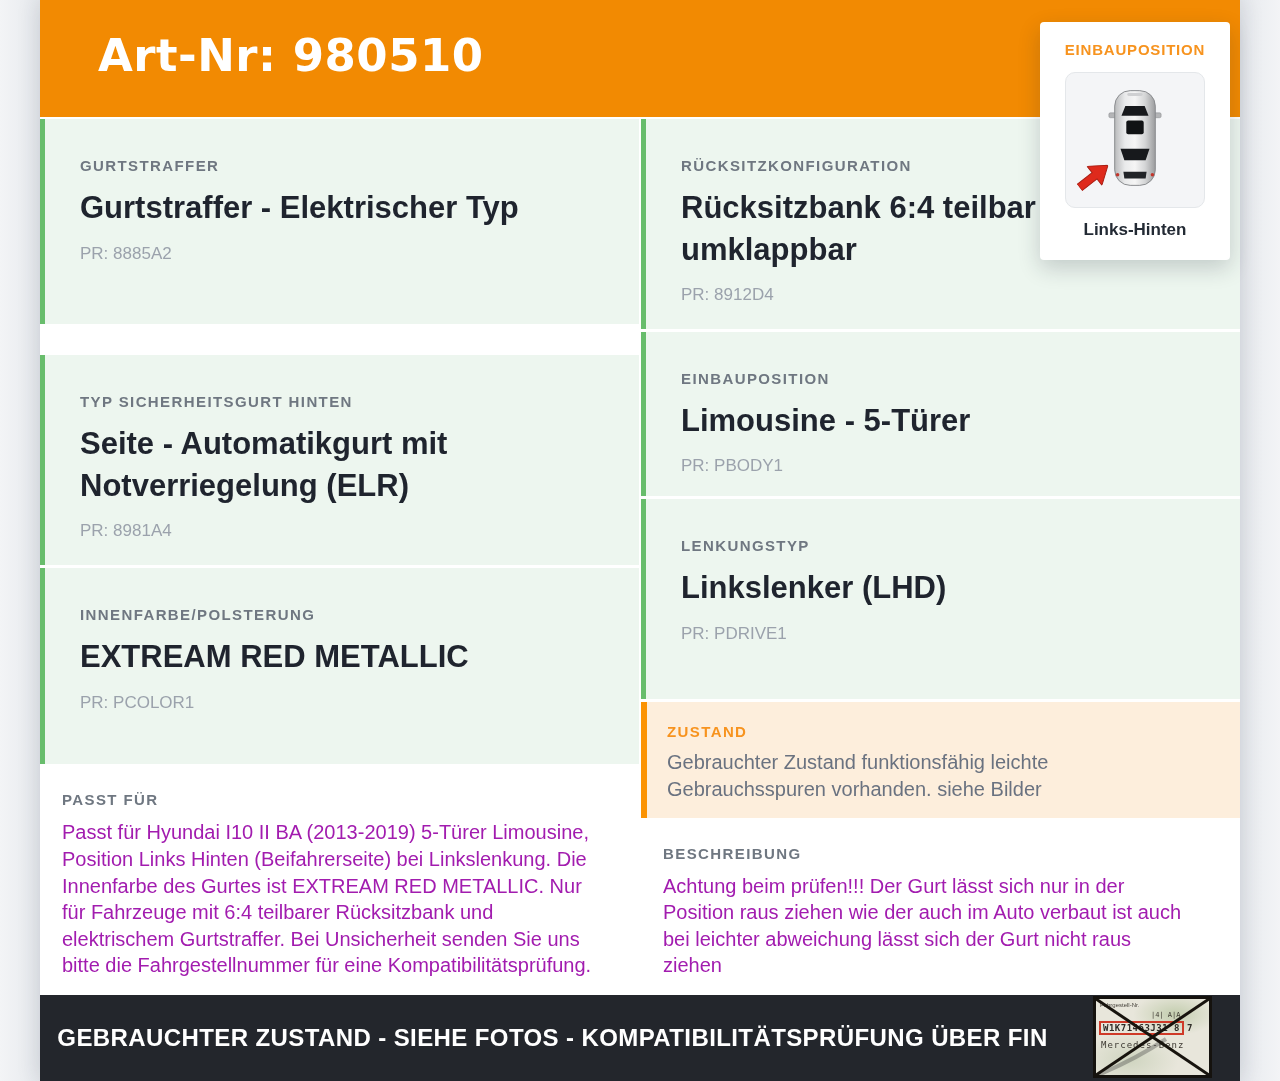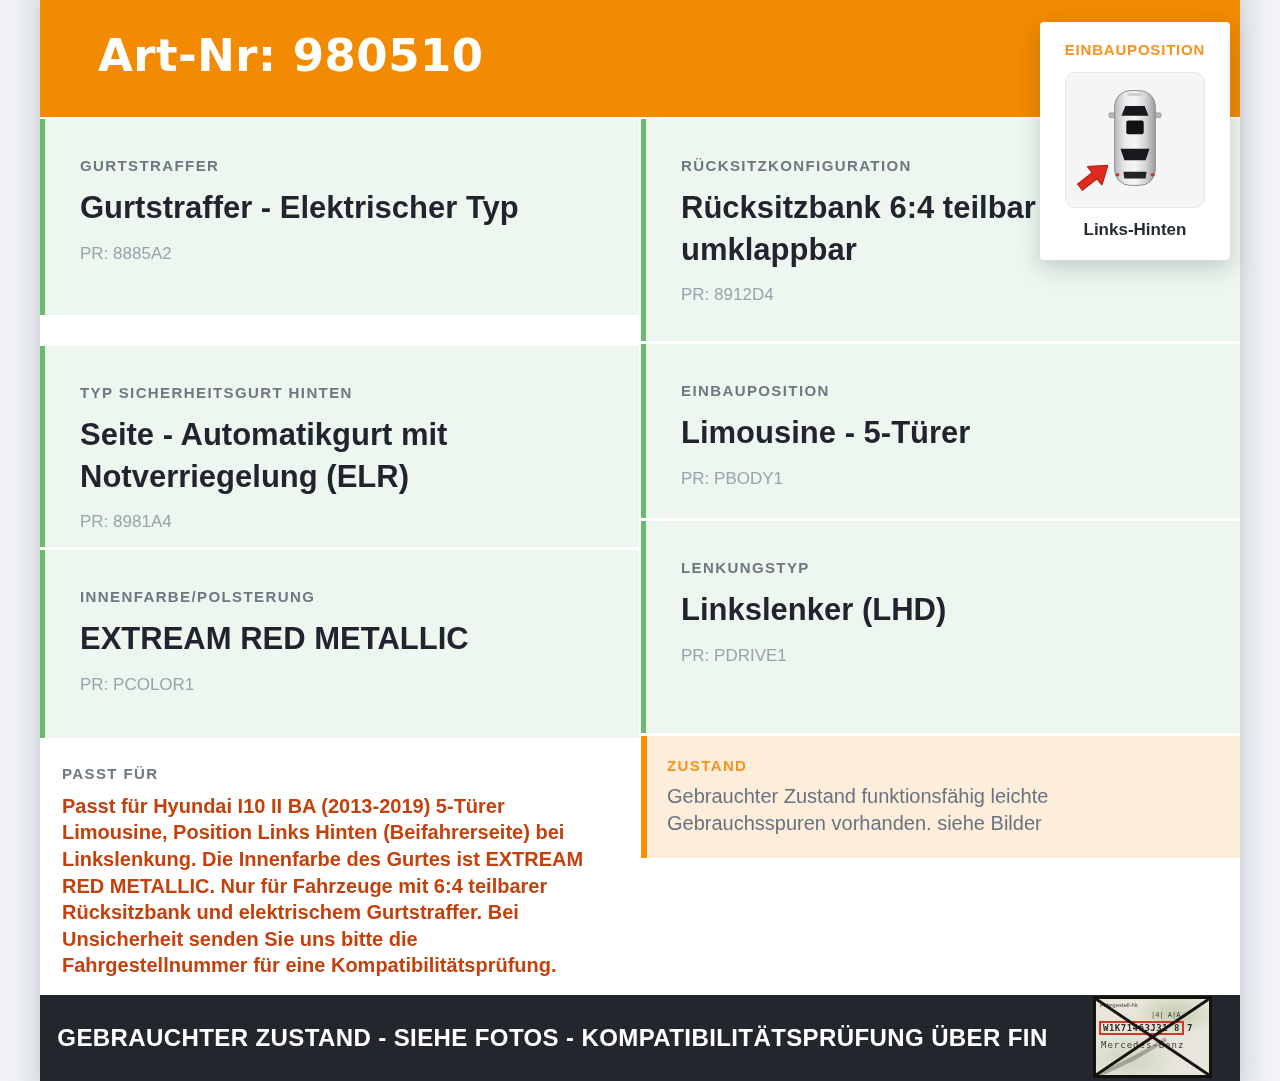--- a/index.html
+++ b/index.html
@@ -32,21 +32,21 @@
   }
   .card .title {
     font-size:31px; line-height:1.34; font-weight:700; color:#1F242E; margin-top:13px;
   }
   .card .pr { font-size:17px; color:#9BA2AC; margin-top:15px; }
   .h223 { height:222px; } .h221 { height:228px;margin-top:28px; } .h177 { height:212px; }
   .h175 { height:174px; }
   .whitecard { background:#ffffff; padding:24px 24px 16px 22px; flex:1; }
   .whitecard p {
     margin-top:11px; max-width:532px; font-size:20px; line-height:1.33;
-    font-weight:700; color:#c2410c;
+    font-weight:400; color:#a21caf;
   }
   .zustand {
     background:#FDEEDC; border-left:6px solid #FB9303; height:122px;
     padding:21px 24px 0 20px; margin-bottom:3px;
   }
   .zustand .label { font-size:15px; font-weight:700; color:#F7931E; letter-spacing:1.4px; }
   .zustand p { margin-top:9px; max-width:505px; font-size:20px; line-height:1.33; color:#6A7280; font-weight:400; }
   
   .einbau {
     position:absolute; top:22px; right:10px; width:190px; height:238px;
@@ -135,20 +135,24 @@
         <div class="pr">PR: PBODY1</div>
       </div>
       <div class="card h177">
         <div class="label">LENKUNGSTYP</div>
         <div class="title">Linkslenker (LHD)</div>
         <div class="pr">PR: PDRIVE1</div>
       </div>
       <div class="zustand">
         <div class="label">ZUSTAND</div>
         <p>Gebrauchter Zustand funktionsfähig leichte Gebrauchsspuren vorhanden. siehe Bilder</p>
+      </div>
+      <div class="whitecard">
+        <div class="wlabel">BESCHREIBUNG</div>
+        <p>Achtung beim prüfen!!! Der Gurt lässt sich nur in der Position raus ziehen wie der auch im Auto verbaut ist auch bei leichter abweichung lässt sich der Gurt nicht raus ziehen</p>
       </div>
     </div>
   </div>
 
   <div class="einbau">
     <div class="elabel">EINBAUPOSITION</div>
     <div class="imgbox">
       <span>
         <svg width="58" height="102" viewBox="0 0 60 104">
           <defs>

